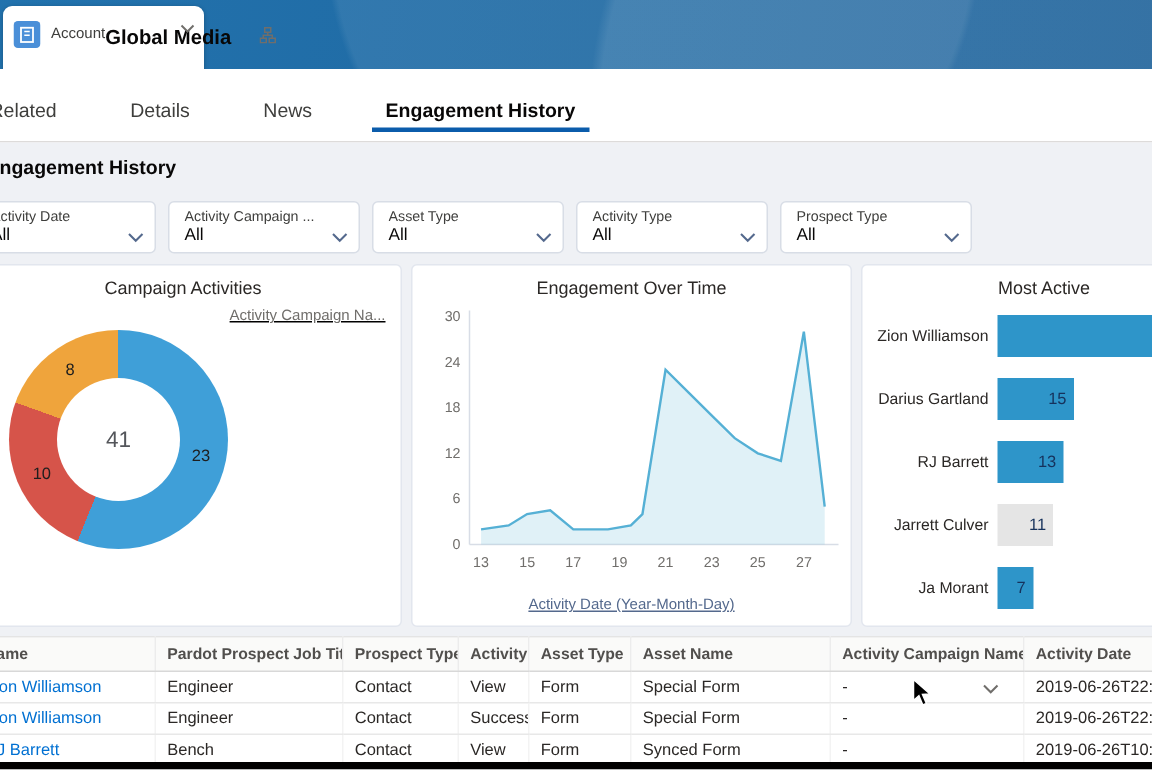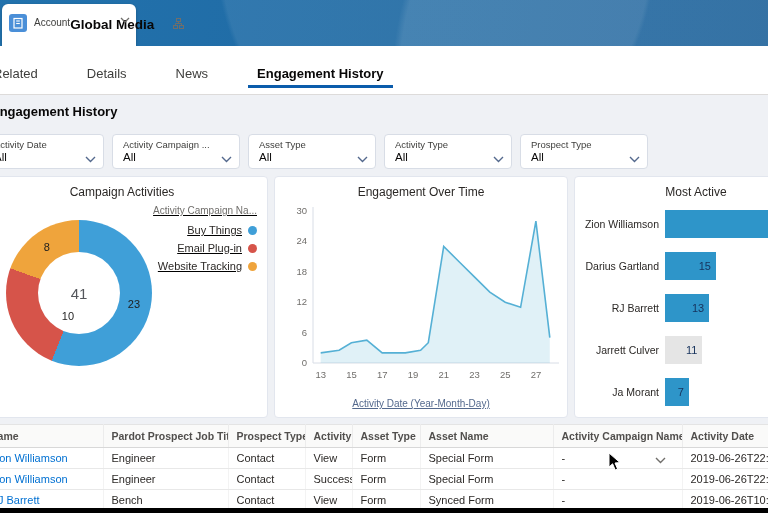--- a/index.html
+++ b/index.html
@@ -172,39 +172,25 @@
             <path d="M1 1l4.5 4.5L10 1" fill="none" stroke="#54698d" stroke-width="1.4"></path>
           </svg></span>
       </div>
     </div>
 
   <div class="panel panel1">
     <div class="panel-title">Campaign Activities</div>
     <div class="donut-wrap" style="background: conic-gradient(rgb(63, 159, 216) 0deg, rgb(63, 159, 216) 201.951deg, rgb(214, 84, 74) 201.951deg, rgb(214, 84, 74) 289.756deg, rgb(239, 164, 60) 289.756deg, rgb(239, 164, 60) 360deg);">
       <div class="donut-center">41</div>
     <span class="slice-val" style="left: 127.976px; top: 83.6619px;">23</span>
-        <span class="slice-val" style="left: 21.8998px; top: 95.9078px; margin-left: 40px;">10</span>
+        <span class="slice-val" style="left: 21.8998px; top: 95.9078px;">10</span>
         <span class="slice-val" style="left: 40.7822px; top: 27.196px;">8</span>
       </div>
     <div class="donut-legend">
       <div class="lg-title">Activity Campaign Na...</div>
-      <div>
-          <div class="lg-row">
-            <span class="lg-t">Buy Things</span>
-            <span class="lg-dot" style="background: rgb(63, 159, 216);"></span>
-          </div>
-          <div class="lg-row">
-            <span class="lg-t">Email Plug-in</span>
-            <span class="lg-dot" style="background: rgb(214, 84, 74);"></span>
-          </div>
-          <div class="lg-row">
-            <span class="lg-t">Website Tracking</span>
-            <span class="lg-dot" style="background: rgb(239, 164, 60);"></span>
-          </div>
-        </div>
     </div>
   </div>
 
   <div class="panel panel2">
     <div class="panel-title">Engagement Over Time</div>
     <svg class="line-svg" width="294" height="190" viewBox="0 0 294 190">
         <line x1="38" y1="6" x2="38" y2="162" stroke="#d8dde6"></line>
         <line x1="38" y1="162" x2="284" y2="162" stroke="#d8dde6"></line>
         <text x="32" y="165" text-anchor="end" class="tick">0</text>
         <text x="32" y="134.6" text-anchor="end" class="tick">6</text>

